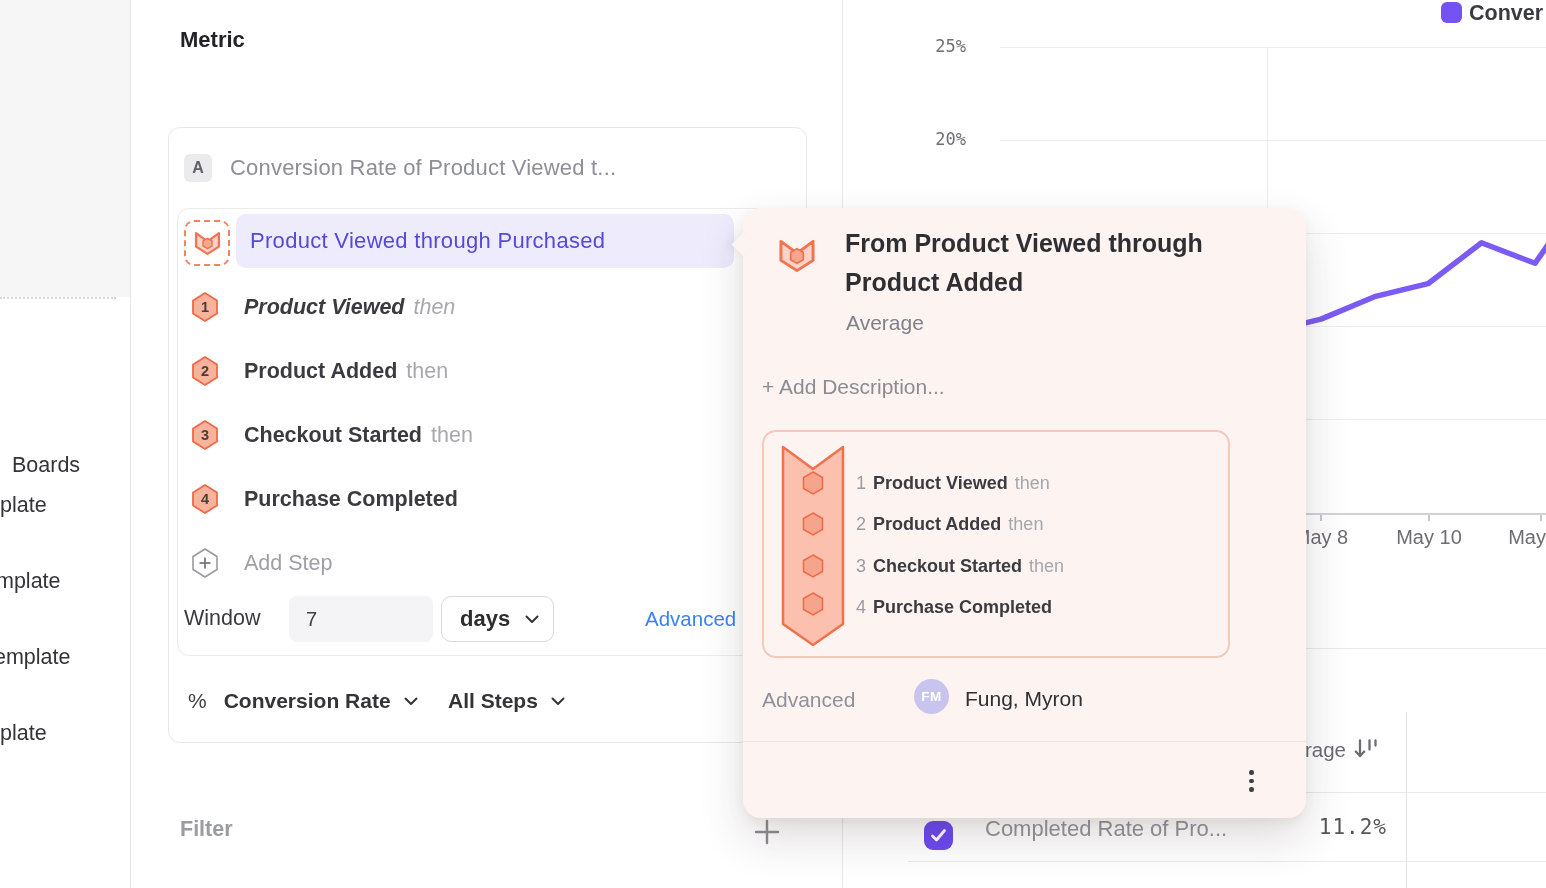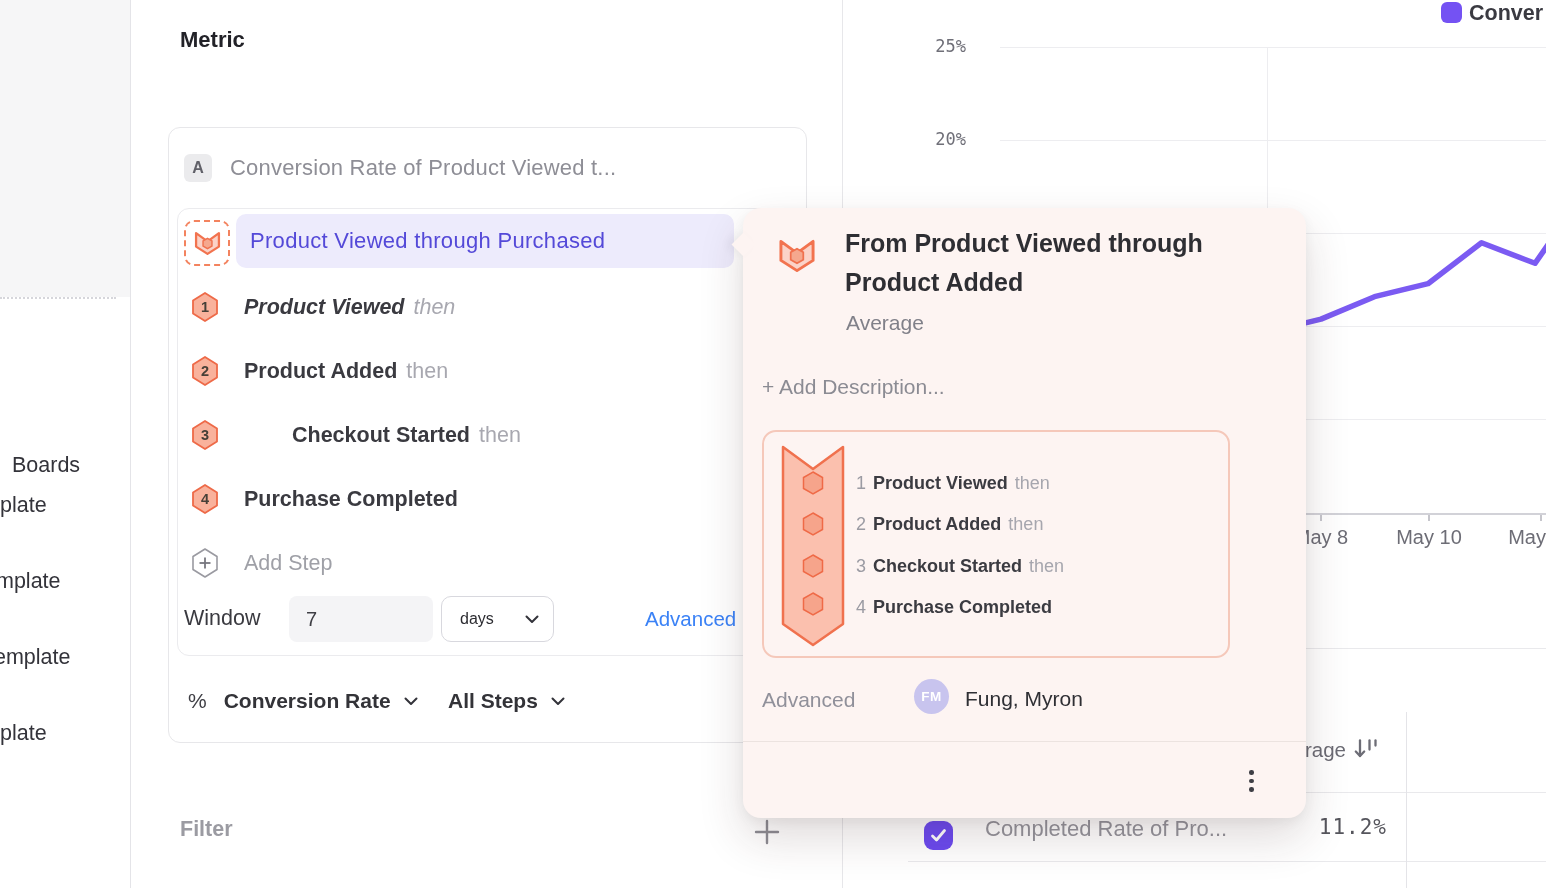--- a/index.html
+++ b/index.html
@@ -24,21 +24,21 @@
   .pill span{font-size:22px;font-weight:500;color:#5449d8;letter-spacing:.3px;white-space:nowrap;}
   .step-name{font-size:21.5px;font-weight:600;color:#3a3a40;}
   .step-then{font-size:21.5px;color:#a8a8b0;margin-left:9px;}
   .row-line{white-space:nowrap;line-height:30px;}
   .addstep-label{font-size:21.5px;font-weight:500;color:#9fa0a7;}
   .win-label{font-size:21.5px;font-weight:500;color:#3a3a40;}
   .win-input{width:144px;height:46px;background:#f4f4f6;border:none;border-radius:8px;
              font-family:"Liberation Sans",sans-serif;font-size:20px;color:#3f3f45;padding:0 0 0 17px;box-sizing:border-box;outline:none;}
   .dropdown{width:113px;height:46px;background:#fff;border:1.5px solid #d8d8de;border-radius:10px;
             display:flex;align-items:center;justify-content:space-between;padding:0 14px 0 18px;box-sizing:border-box;cursor:pointer;}
-  .dropdown span{font-size:16px;font-weight:400;color:#2c2c31;}
+  .dropdown span{font-size:22px;font-weight:700;color:#2c2c31;}
   .advanced{font-size:20.5px;color:#3b82f6;white-space:nowrap;}
   .measure{font-size:21px;color:#333338;display:flex;align-items:center;cursor:pointer;}
   .measure .sym{font-weight:500;color:#3e3e44;}
   .measure .lbl{font-weight:600;margin-left:0;}
   .filter-label{font-size:21.5px;font-weight:700;color:#9b9ba2;}
   
   .legend-label{font-size:21.5px;font-weight:600;color:#3a3a41;white-space:nowrap;}
   .ylab{width:58px;text-align:right;font-family:"DejaVu Sans Mono",monospace;font-size:17px;color:#6f6f78;}
   .hgrid{left:1000px;width:546px;height:1px;background:#ededf0;}
   .xlab{font-size:20px;color:#6d6d76;transform:translateX(-50%);white-space:nowrap;}
@@ -119,21 +119,21 @@
     <text x="14" y="20" text-anchor="middle" font-size="14.5" font-weight="600" fill="#474038">2</text>
   </svg>
   <div class="abs row-line" style="left:244px;top:356px;">
     <span class="step-name">Product Added</span><span class="step-then">then</span>
   </div>
 
   <svg class="abs" style="left:191px;top:420px;" width="28" height="30" viewBox="0 0 28 30">
     <polygon points="14,1 26,8.5 26,21.5 14,29 2,21.5 2,8.5" fill="#f9b29c" stroke="#ee6a48" stroke-width="1.8" stroke-linejoin="round"></polygon>
     <text x="14" y="20" text-anchor="middle" font-size="14.5" font-weight="600" fill="#474038">3</text>
   </svg>
-  <div class="abs row-line" style="left:244px;top:420px;margin-left:48px;">
+  <div class="abs row-line" style="left:244px;top:420px;">
     <span class="step-name">Checkout Started</span><span class="step-then">then</span>
   </div>
 
   <svg class="abs" style="left:191px;top:484px;" width="28" height="30" viewBox="0 0 28 30">
     <polygon points="14,1 26,8.5 26,21.5 14,29 2,21.5 2,8.5" fill="#f9b29c" stroke="#ee6a48" stroke-width="1.8" stroke-linejoin="round"></polygon>
     <text x="14" y="20" text-anchor="middle" font-size="14.5" font-weight="600" fill="#474038">4</text>
   </svg>
   <div class="abs row-line" style="left:244px;top:484px;">
     <span class="step-name">Purchase Completed</span>
   </div>

